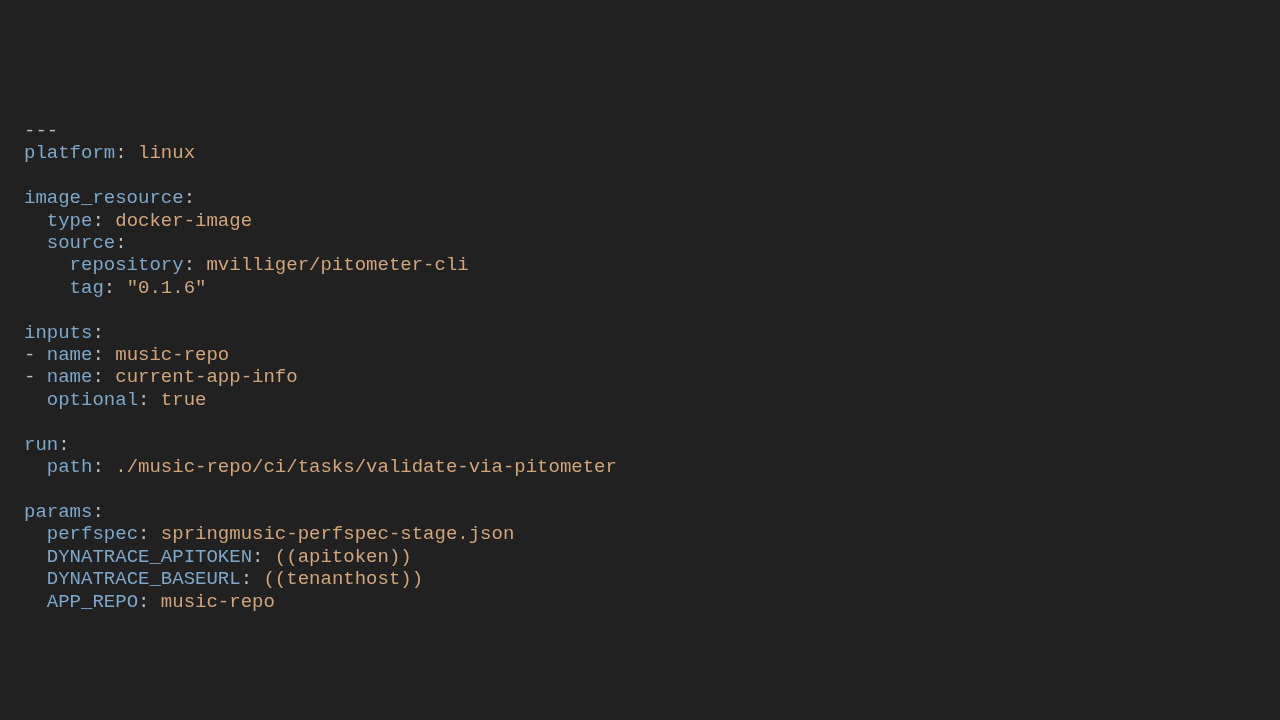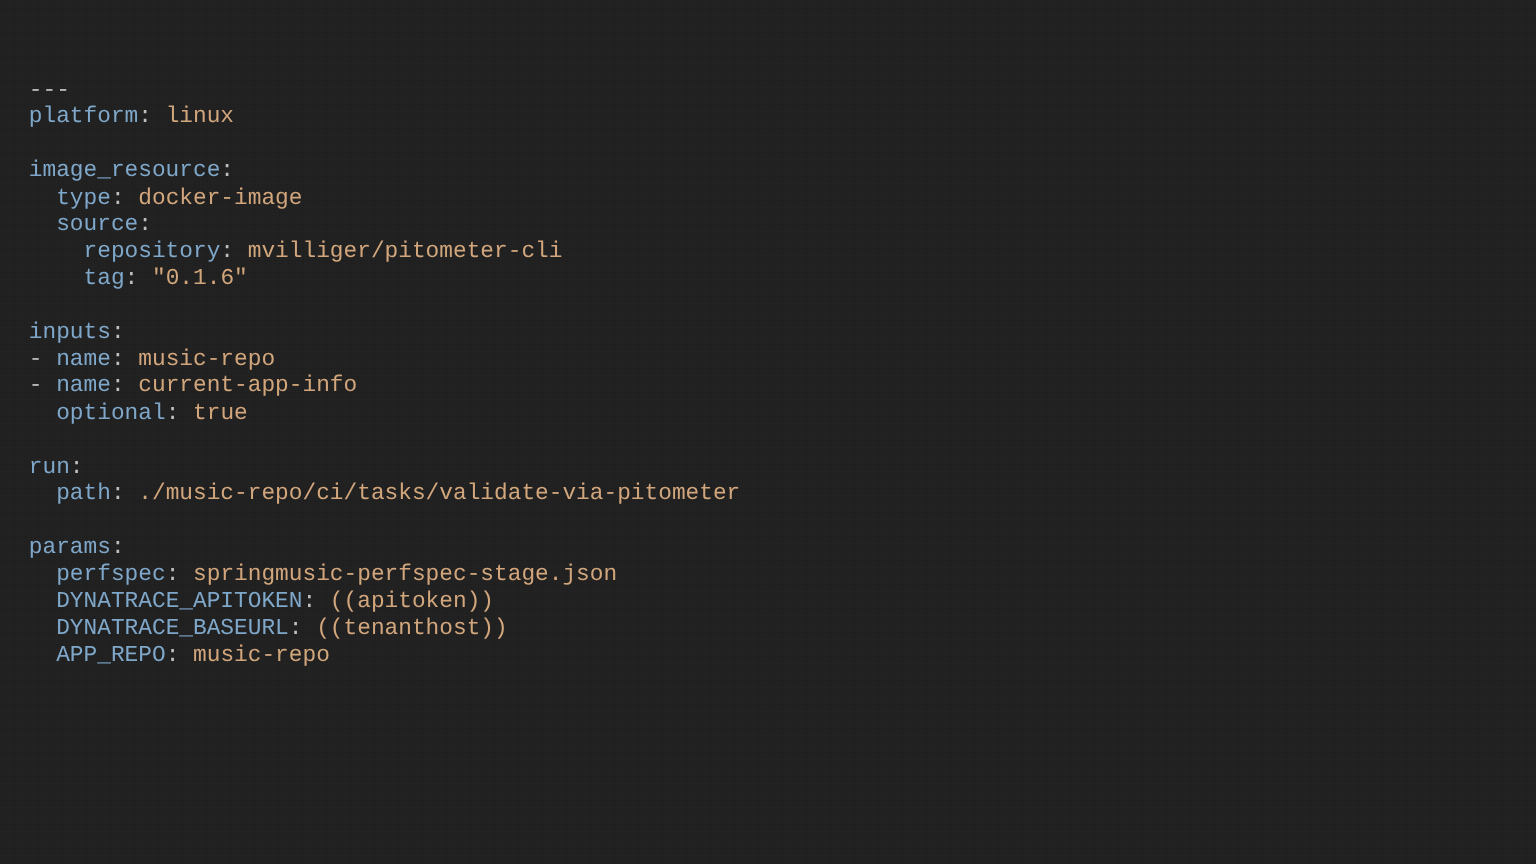--- a/index.html
+++ b/index.html
@@ -12,21 +12,21 @@
       repeating-linear-gradient(0deg, rgba(0,0,0,0.06) 0, rgba(0,0,0,0.06) 1px, transparent 1px, transparent 2px),
       repeating-linear-gradient(90deg, rgba(0,0,0,0.06) 0, rgba(0,0,0,0.06) 1px, transparent 1px, transparent 2px);
     font-family: "SFMono-Regular", ui-monospace, Menlo, Consolas, "Liberation Mono", monospace;
     font-size: 19px;
     line-height: 1.18;
     color: #d6d6d6;
     overflow: hidden;
   }
   pre.code {
     margin: 0;
-    padding: 64px 0 0 24px;
+    padding: 120px 0 0 24px;
     white-space: pre;
     font: inherit;
   }
   .k { color: #7fa7c9; }   
   .v { color: #d2a67c; }   
   .p { color: #bfbfbf; }   
 </style>
 </head>
 <body>
 

